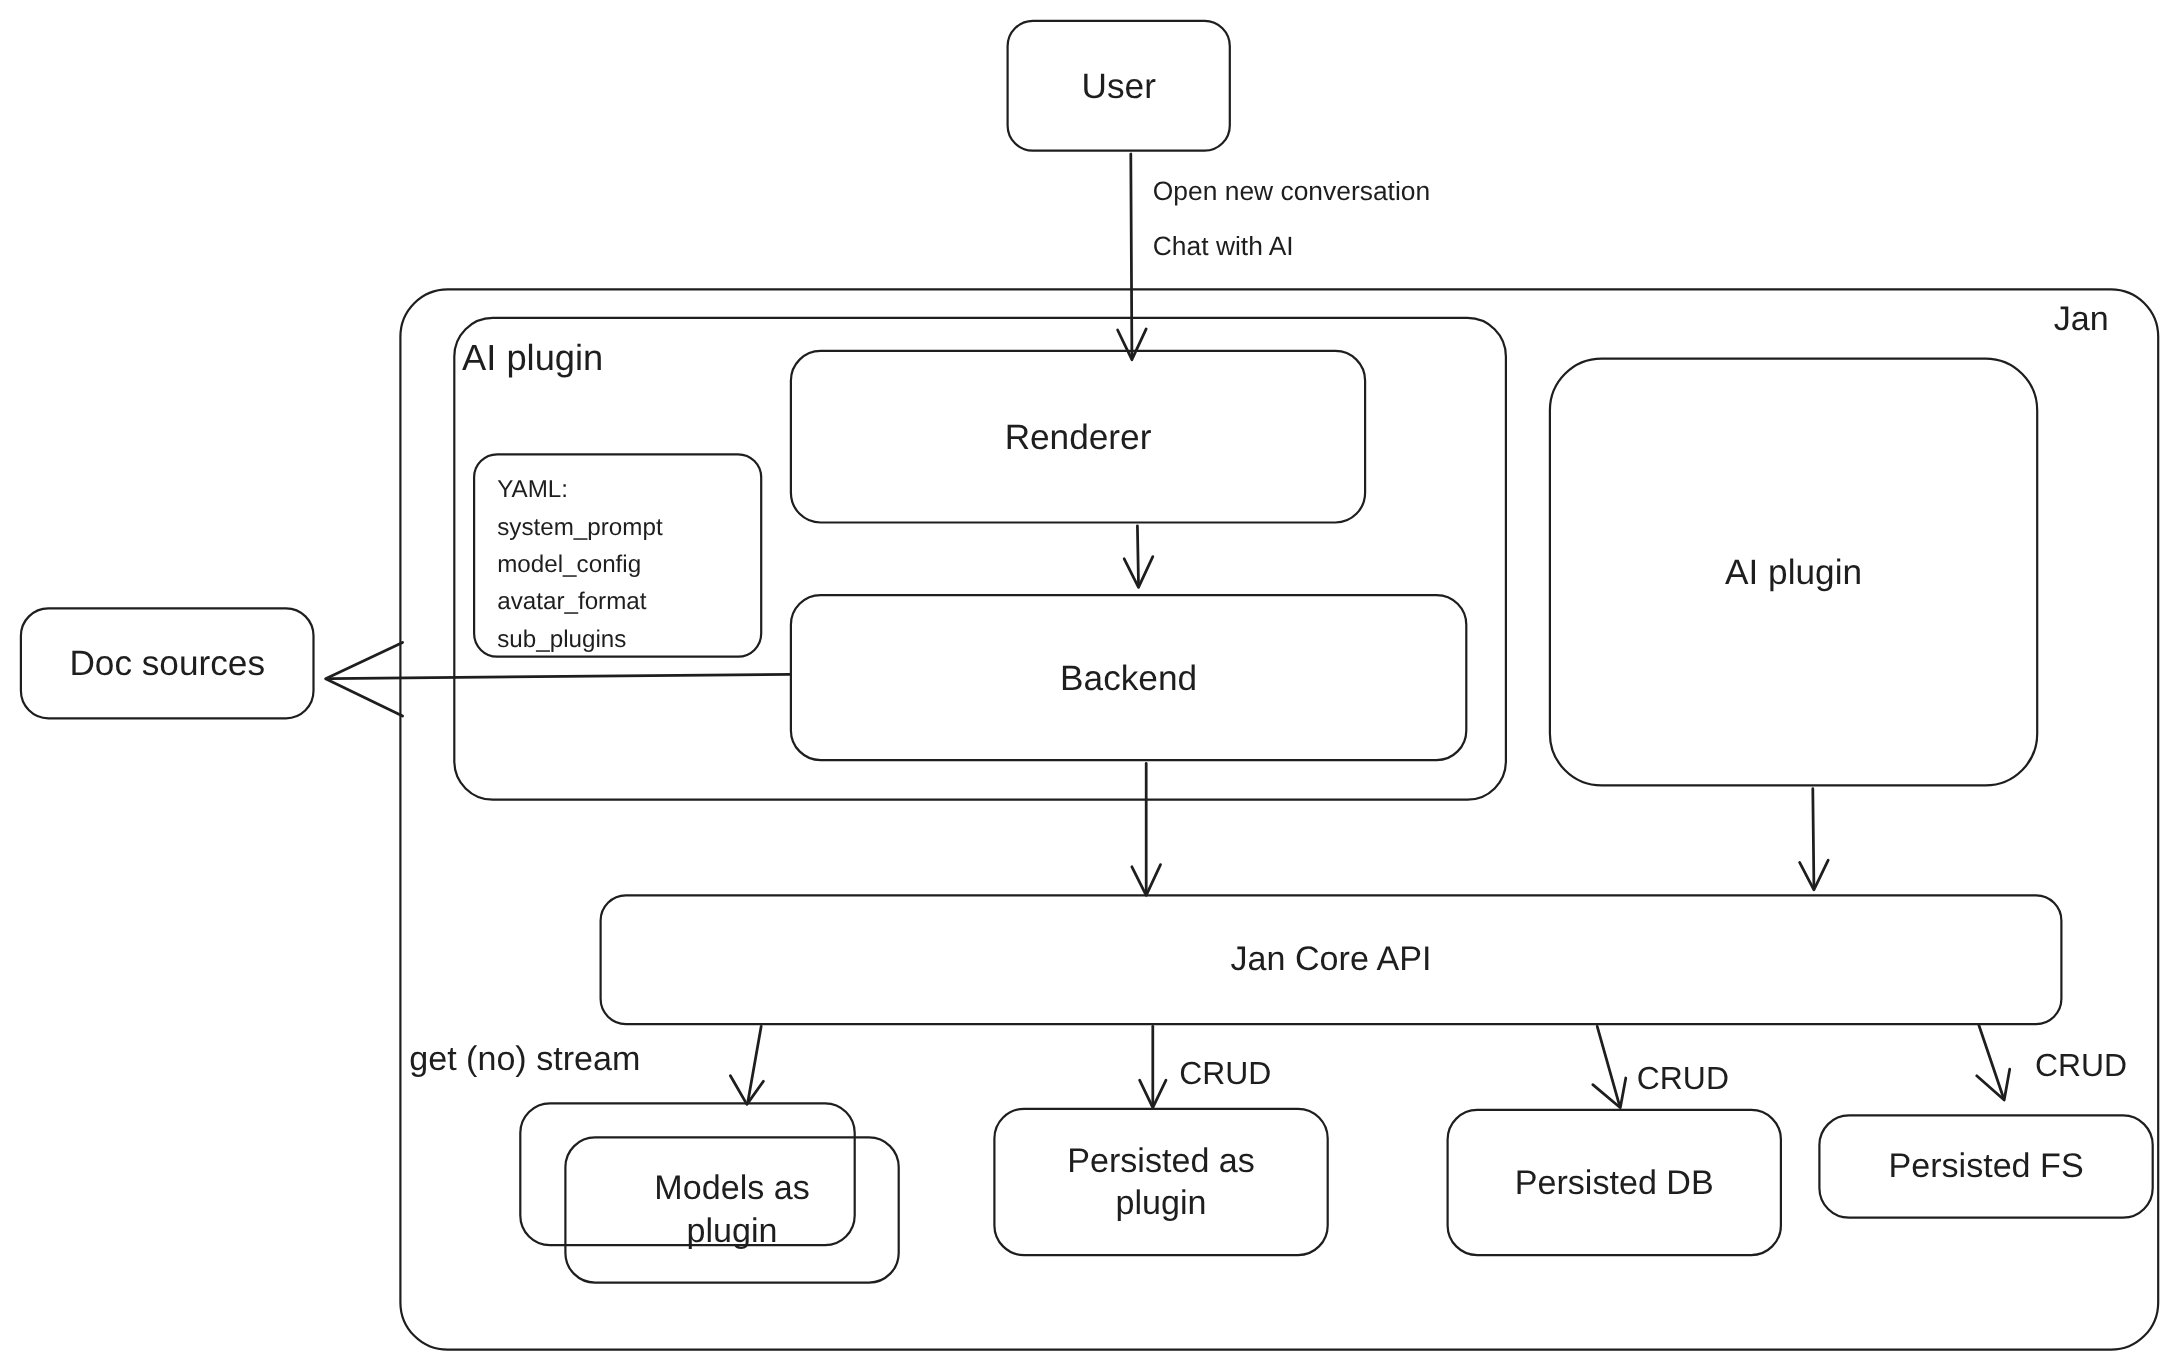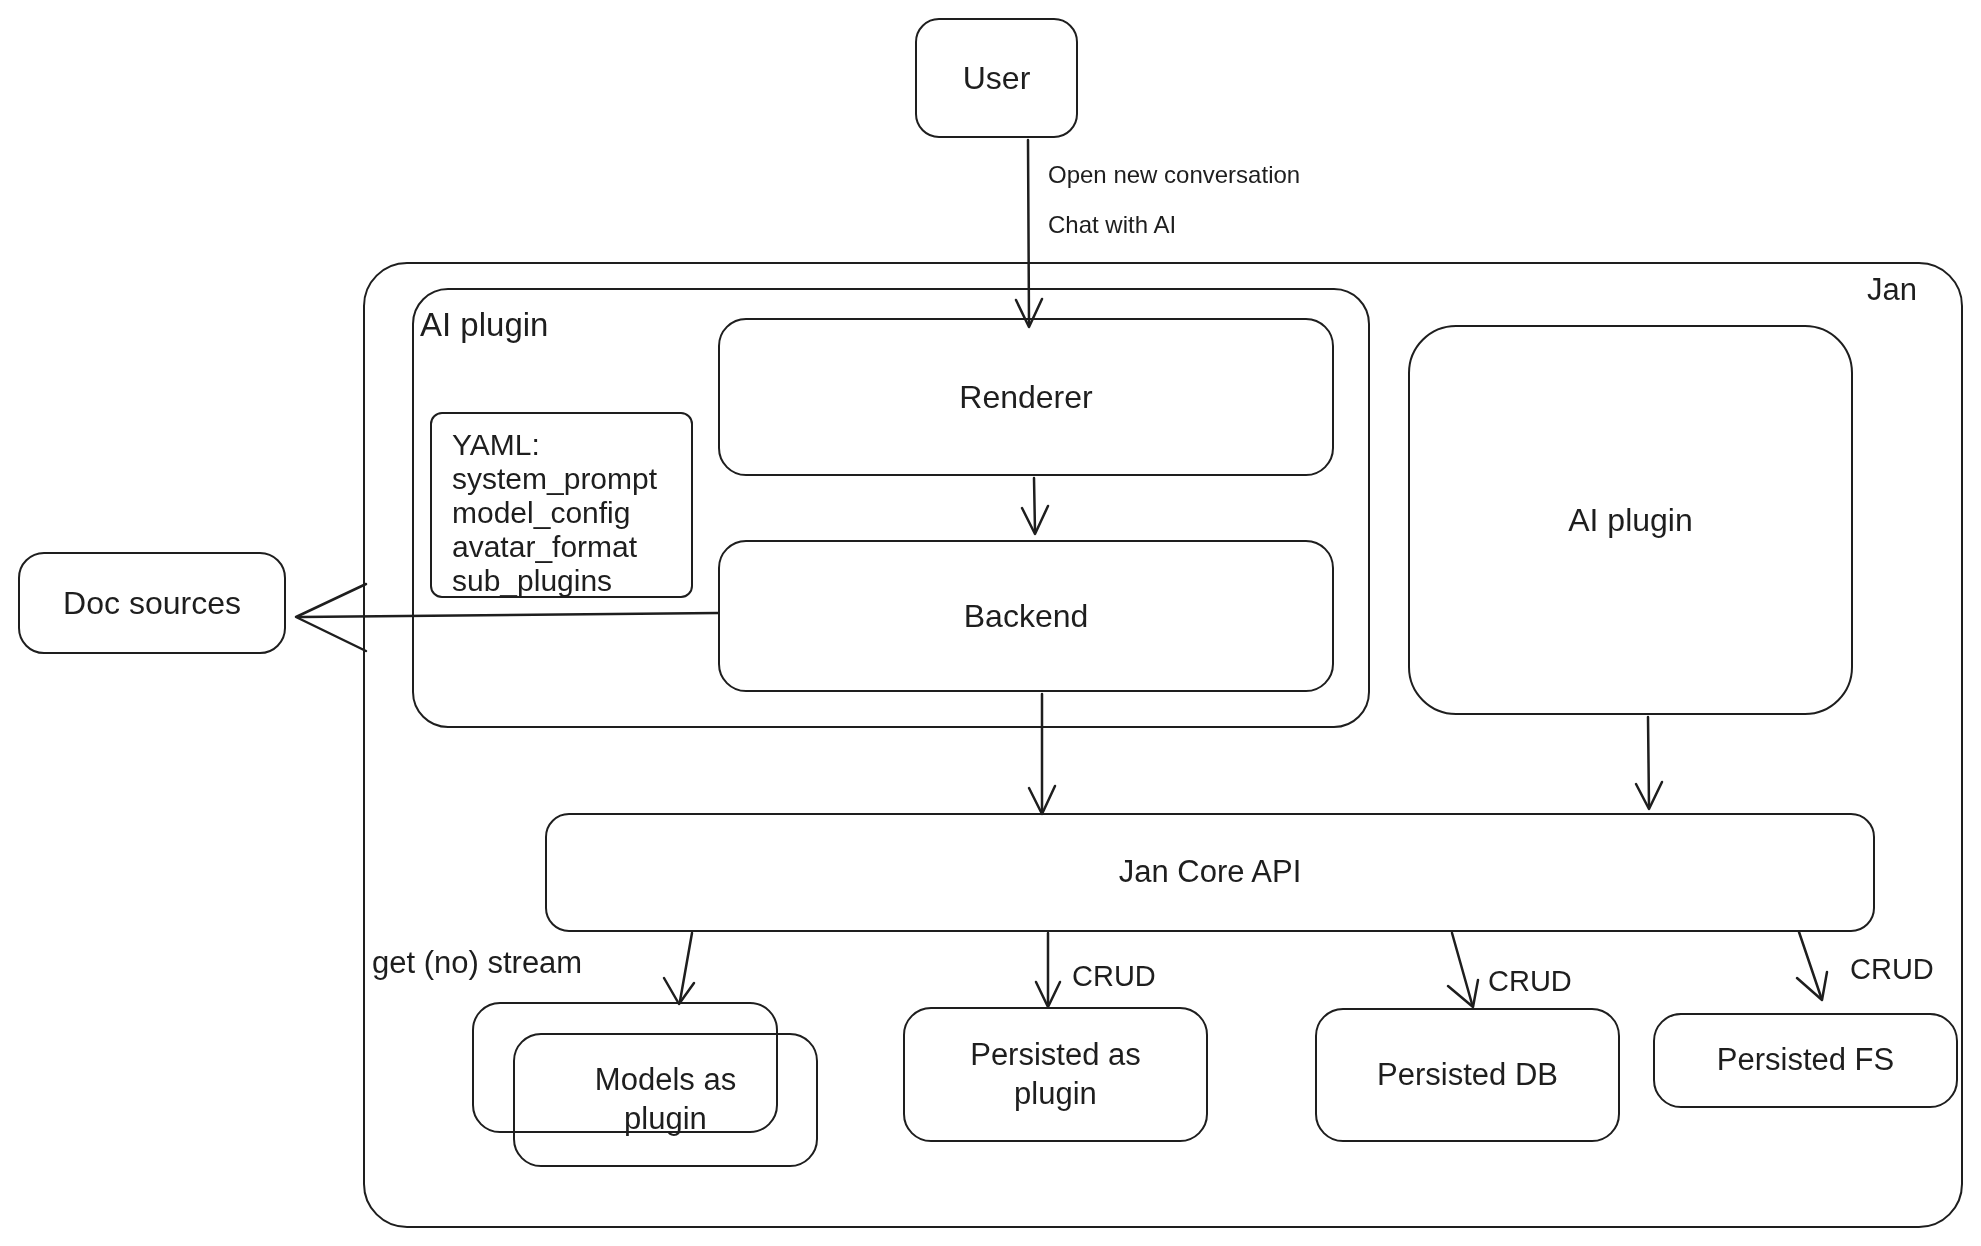--- a/index.html
+++ b/index.html
@@ -30,24 +30,24 @@
   }
   .floating-label{
     position:absolute;
     font-size:24px;
     color:#1e1e1e;
     white-space:nowrap;
   }
   .note-box{
     position:absolute;
     border:2.2px solid #1e1e1e;
-    border-radius:12px;
+    border-radius:22px;
     box-sizing:border-box;
     padding:14px 0 0 20px;
-    font-size:30px;
+    font-size:22px;
     line-height:34px;
     background:transparent;
   }
   .note-box span{display:block;}
   .two-line span{display:block;}
   #arrows{position:absolute;left:0;top:0;width:1981px;height:1246px;pointer-events:none;}
   #arrows path{stroke:#1e1e1e;stroke-width:2.5;fill:none;stroke-linecap:round;stroke-linejoin:round;}
 </style>
 </head>
 <body>
@@ -77,40 +77,40 @@
     <path d="M1048 933 L1048 1004"></path>
     <path d="M1036 982 L1048 1007 L1060 982"></path>
 
     <path d="M1452 933 L1472 1004"></path>
     <path d="M1448 986 L1473 1007 L1478 980"></path>
 
     <path d="M1799 932 L1821 997"></path>
     <path d="M1797 978 L1822 1000 L1827 972"></path>
   </svg>
 
-  <div class="node" style="left:915px;top:18px;width:163px;height:120px;border-radius:24px;">
+  <div class="node" style="left:915px;top:18px;width:204px;height:120px;border-radius:24px;">
     <span>User</span>
   </div>
 
   <div class="floating-label two-line" style="left:1048px;top:150px;line-height:50px;">
     <span>Open new conversation</span>
     <span>Chat with AI</span>
   </div>
 
   <div class="container-box" style="left:363px;top:262px;width:1600px;height:966px;border-radius:44px;"></div>
   <div class="floating-label" style="left:1867px;top:272px;font-size:31px;">
     <span>Jan</span>
   </div>
 
   <div class="container-box" style="left:412px;top:288px;width:958px;height:440px;border-radius:36px;"></div>
   <div class="floating-label" style="left:420px;top:306px;font-size:33px;">
     <span>AI plugin</span>
   </div>
 
-  <div class="node" style="left:718px;top:318px;width:616px;height:158px;border-radius:28px;">
+  <div class="node" style="left:718px;top:318px;width:524px;height:158px;border-radius:28px;">
     <span>Renderer</span>
   </div>
 
   <div class="note-box" style="left:430px;top:412px;width:263px;height:186px;">
     <span>YAML:</span>
     <span>system_prompt</span>
     <span>model_config</span>
     <span>avatar_format</span>
     <span>sub_plugins</span>
   </div>

